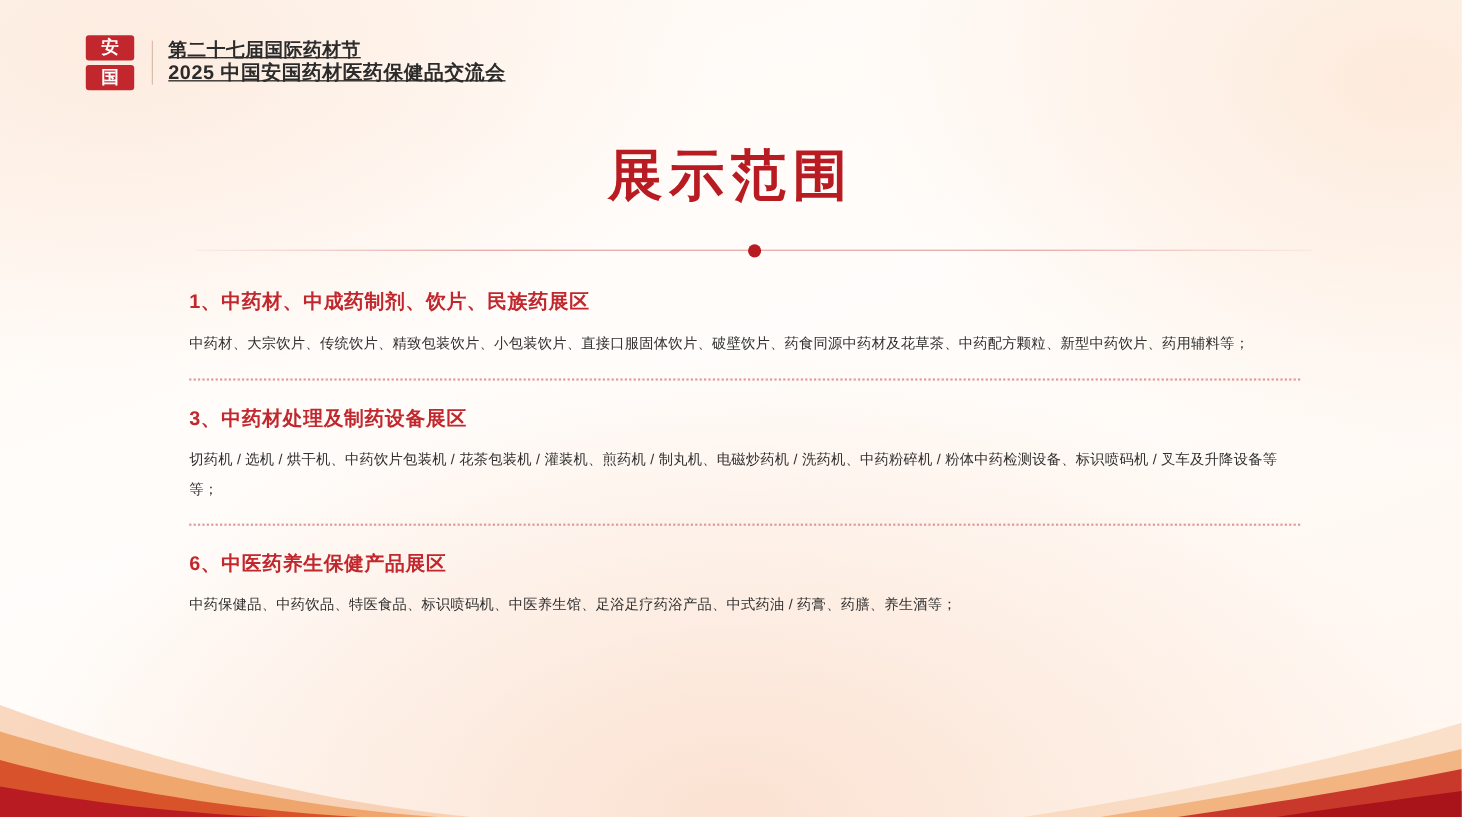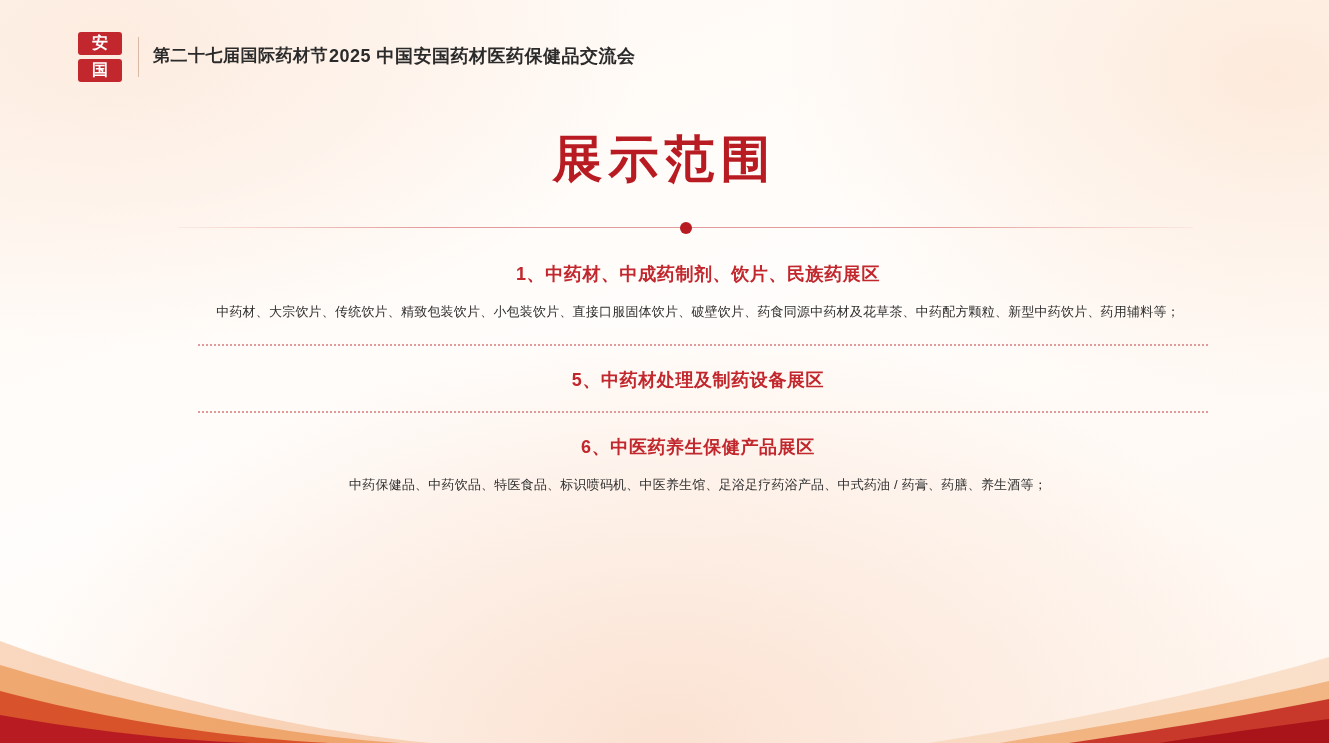--- a/index.html
+++ b/index.html
@@ -75,23 +75,24 @@
     letter-spacing: 0;
   }
   .logo-divider {
     width: 1px;
     height: 40px;
     background: #d8b9a4;
     margin: 0 14px 0 16px;
   }
   .header-text {
     display: flex;
-    flex-direction: row;
+    flex-direction: column;
     justify-content: center;
     gap: 1px;
+    text-decoration: underline;
   }
   .header-line1 {
     font-size: 17px;
     font-weight: bold;
     color: #2b2b2b;
     letter-spacing: 0.5px;
     line-height: 1.1;
   }
   .header-line2 {
     font-size: 18px;
@@ -138,23 +139,22 @@
     width: 12px;
     height: 12px;
     border-radius: 50%;
     background: #b81c22;
   }
 
   
   .content {
     position: absolute;
     top: 262px;
-    left: 198px;
+    left: 172px;
     width: 1000px;
-    text-align: center;
   }
   .section { margin-bottom: 0; }
   .section-heading {
     font-size: 18px;
     font-weight: bold;
     color: #c1272d;
     letter-spacing: 0.6px;
     margin: 0 0 12px 0;
     line-height: 1.4;
   }
@@ -200,21 +200,22 @@
 
   <div class="content">
 
     <div class="section">
       <p class="section-heading">1、中药材、中成药制剂、饮片、民族药展区</p>
       <p class="section-body">中药材、大宗饮片、传统饮片、精致包装饮片、小包装饮片、直接口服固体饮片、破壁饮片、药食同源中药材及花草茶、中药配方颗粒、新型中药饮片、药用辅料等；</p>
       <hr class="dotted-sep">
     </div>
 
     <div class="section">
-      <p class="section-heading">5、中药材处理及制药设备展区</p>
+      <p class="section-heading">3、中药材处理及制药设备展区</p>
+      <p class="section-body">切药机 / 选机 / 烘干机、中药饮片包装机 / 花茶包装机 / 灌装机、煎药机 / 制丸机、电磁炒药机 / 洗药机、中药粉碎机 / 粉体中药检测设备、标识喷码机 / 叉车及升降设备等等；</p>
       <hr class="dotted-sep">
     </div>
 
     <div class="section">
       <p class="section-heading">6、中医药养生保健产品展区</p>
       <p class="section-body">中药保健品、中药饮品、特医食品、标识喷码机、中医养生馆、足浴足疗药浴产品、中式药油 / 药膏、药膳、养生酒等；</p>
 
     </div>
 
   </div>

